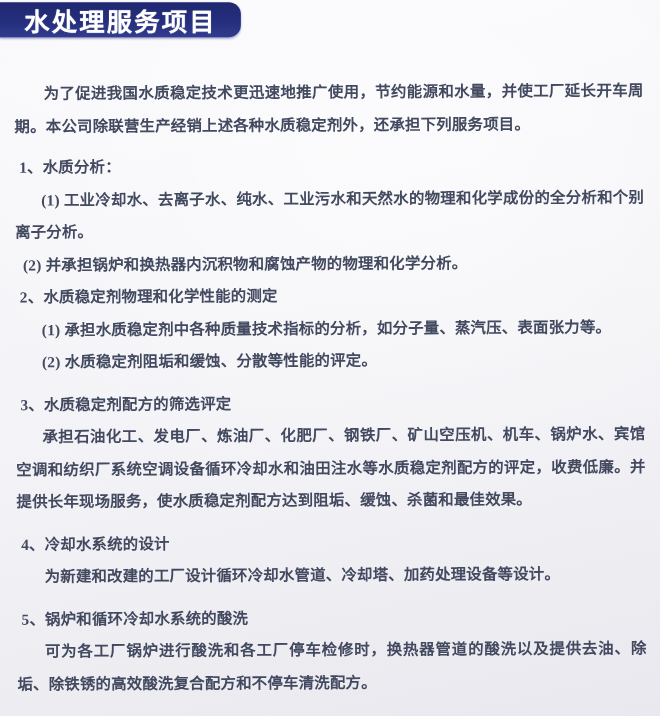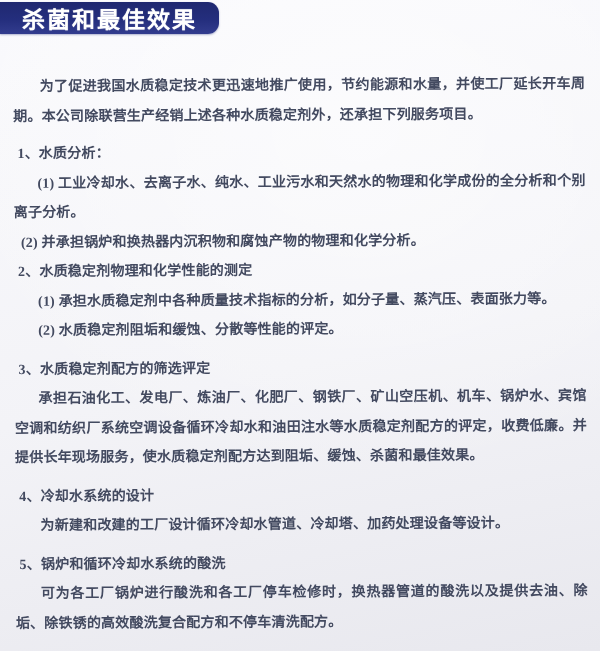--- a/index.html
+++ b/index.html
@@ -46,21 +46,21 @@
   .section.gap{margin-top:9px;}
   .heading{margin-left:4px !important;text-align:left;}
   .indent-lg{text-indent:1.7em;}
   .indent-md{text-indent:1.8em;}
   .indent-sm{text-indent:0.5em;}
 </style>
 </head>
 <body>
 
 <div class="banner">
-  <span class="banner-title">杀菌和最佳效果</span>
+  <span class="banner-title">水处理服务项目</span>
 </div>
 
 <div class="content">
 
   <p class="intro">为了促进我国水质稳定技术更迅速地推广使用，节约能源和水量，并使工厂延长开车周期。本公司除联营生产经销上述各种水质稳定剂外，还承担下列服务项目。</p>
 
   <div class="section gap-sm">
     <p class="heading">1、水质分析：</p>
     <p class="indent-lg">(1) 工业冷却水、去离子水、纯水、工业污水和天然水的物理和化学成份的全分析和个别离子分析。</p>
     <p class="indent-sm">(2) 并承担锅炉和换热器内沉积物和腐蚀产物的物理和化学分析。</p>

